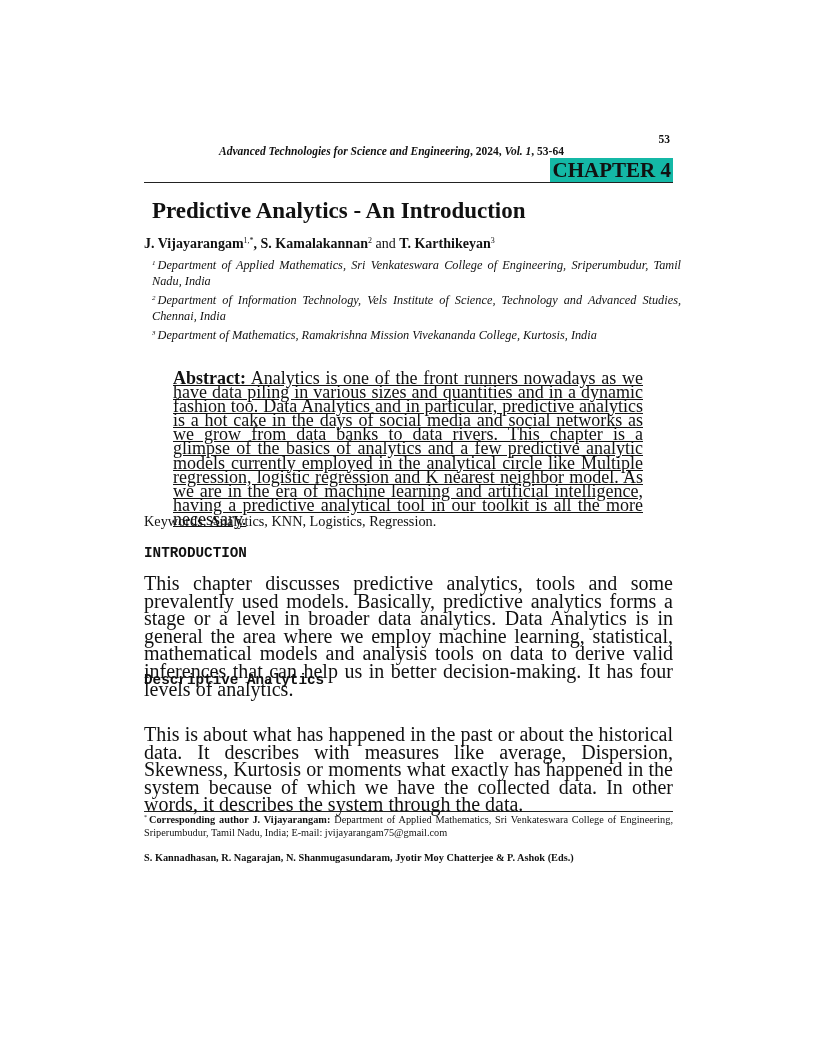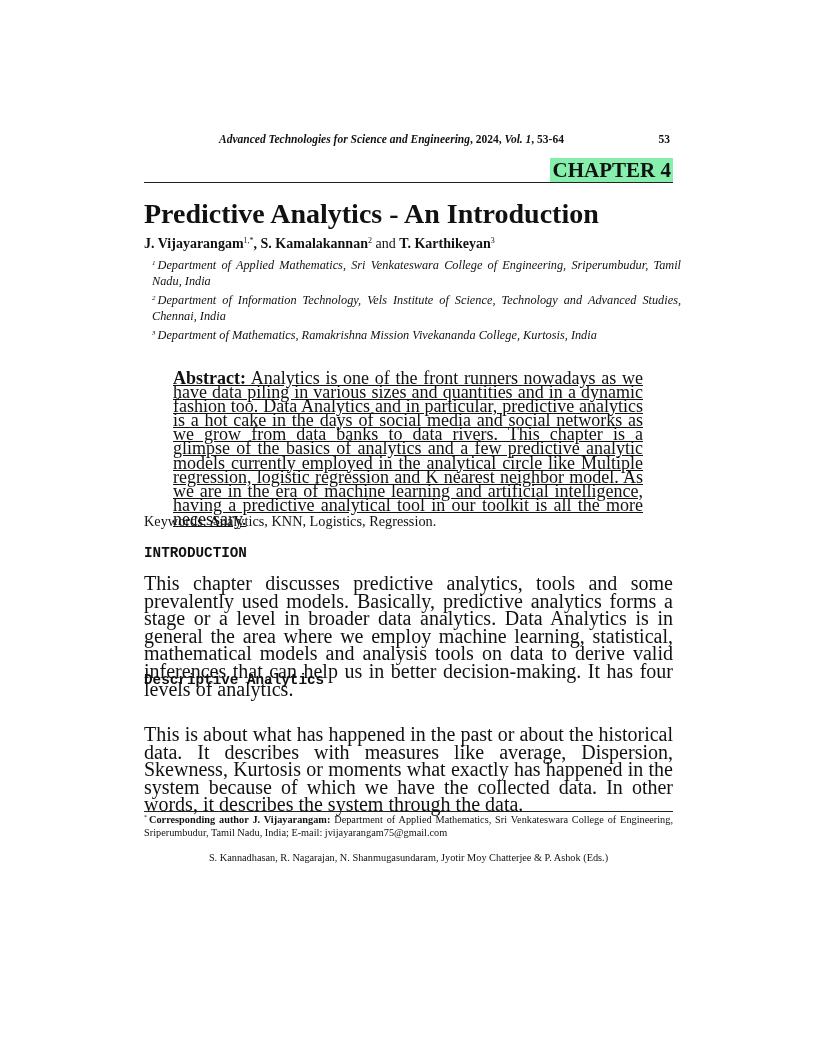--- a/index.html
+++ b/index.html
@@ -4,34 +4,34 @@
   <style>
     html, body { margin: 0; padding: 0; background: #ffffff; }
     body {
       width: 816px; height: 1056px; position: relative; overflow: hidden;
       font-family: "Liberation Serif", serif; color: #111;
     }
     .running-head {
       position: absolute; top: 133px; left: 144px; width: 529px;
       font-size: 11.5px; font-weight: bold; height: 14px;
     }
-    .running-head .journal { position: absolute; left: 75px; top: 0; }
+    .running-head .journal { position: absolute; left: 75px; top: 12px; }
     .running-head .pagenum { position: absolute; right: 3px; top: 0; }
     .chapter-box {
       position: absolute; top: 158px; right: 143px;
-      background: #86efac; font-weight: bold; font-size: 21px;
+      background: #14b8a6; font-weight: bold; font-size: 21px;
       padding: 1px 2px 0 3px; line-height: 23px;
     }
     .chapter-rule {
       position: absolute; top: 182px; left: 144px; width: 529px;
       border-top: 1px solid #222;
     }
     .title {
-      position: absolute; top: 198px; left: 144px;
-      font-size: 28px; font-weight: bold; white-space: nowrap;
+      position: absolute; top: 198px; left: 152px;
+      font-size: 23px; font-weight: bold; white-space: nowrap;
     }
     .authors {
       position: absolute; top: 236px; left: 144px;
       font-size: 14px; white-space: nowrap;
     }
     .authors b { font-weight: bold; }
     .authors sup { font-size: 8px; vertical-align: 5px; line-height: 0; }
     .affil {
       position: absolute; left: 144px; width: 529px;
       font-size: 12.3px; font-style: italic; line-height: 15.5px;
@@ -61,21 +61,21 @@
       border-top: 1px solid #222;
     }
     .footnote {
       position: absolute; top: 814px; left: 144px; width: 529px;
       font-size: 10.3px; line-height: 12.6px; text-align: justify;
     }
     .footnote sup { font-size: 6px; vertical-align: 4px; line-height: 0; margin-right: 2px; }
     .footnote b { font-weight: bold; }
     .editors {
       position: absolute; top: 852px; left: 144px; width: 529px;
-      font-size: 10.3px; font-weight: normal; text-align: center; line-height: 12.4px;
+      font-size: 10.3px; font-weight: bold; text-align: left; line-height: 12.4px;
     }
   </style>
 </head>
 <body>
 
 <div class="running-head">
   <span class="journal"><i>Advanced Technologies for Science and Engineering</i><span>, 2024, </span><i>Vol. 1</i><span>, 53-64</span></span>
   <span class="pagenum">53</span>
 </div>
 

